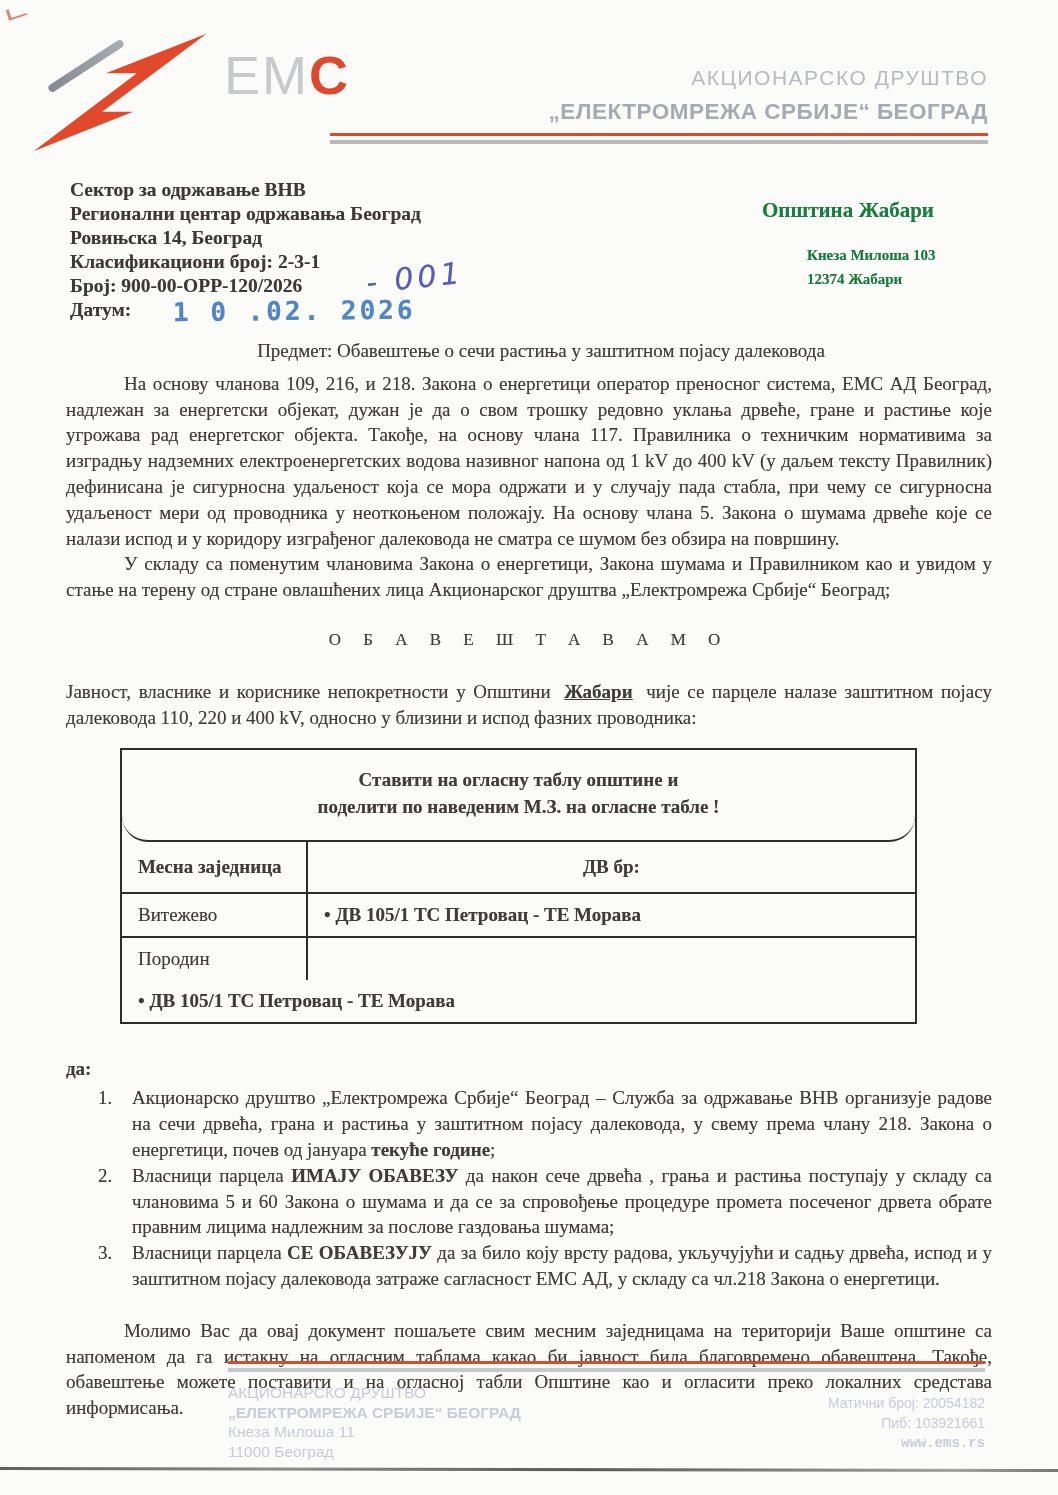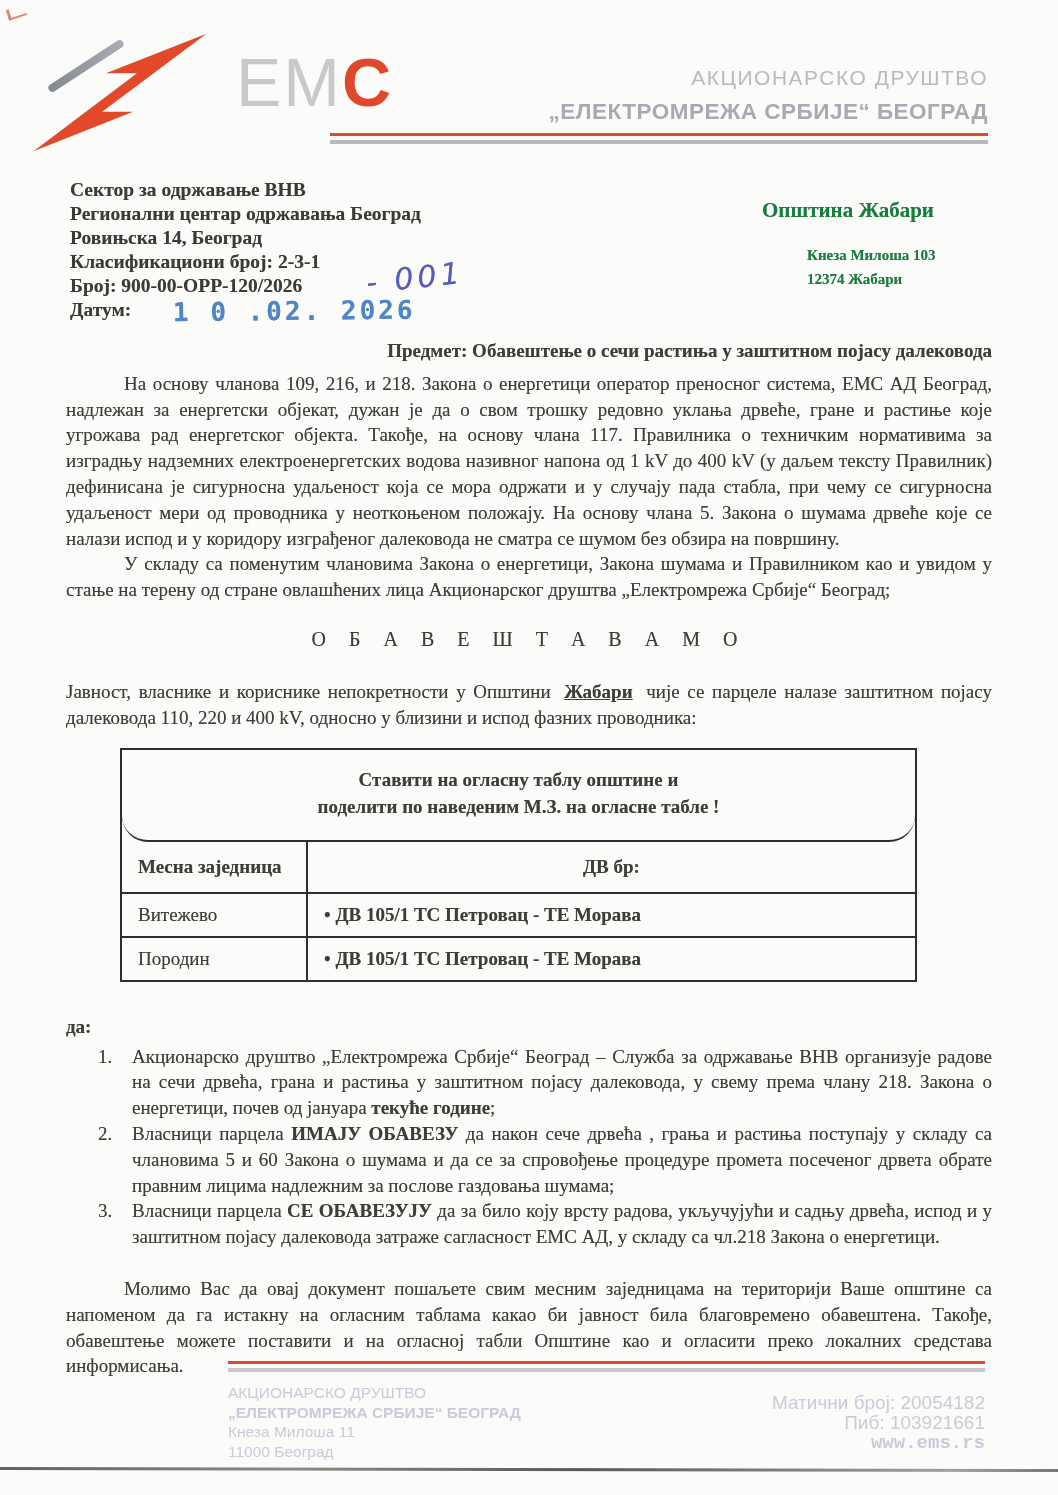--- a/index.html
+++ b/index.html
@@ -13,22 +13,22 @@
     background:linear-gradient(to right,#6f747c,#9aa0a8);border-radius:4px;
     transform:rotate(-33deg);opacity:.85;}
   .corner-mark{position:absolute;left:7px;top:7px;width:16px;height:9px;
     border-left:3px solid #d14a33;border-bottom:2px solid #d14a33;
     transform:rotate(-18deg);opacity:.65;}
   .bottom-scanline{position:absolute;left:0;top:1468px;width:1058px;height:3px;
     background:linear-gradient(to right,#3a3a3a,#6e6e6e 28%,#2f2f2f 55%,#8a8a8a 90%,#555);
     transform:rotate(0.12deg);opacity:.8;}
   
   .logo-bolt{position:absolute;left:26px;top:30px;width:188px;height:126px;}
-  .logo-text{position:absolute;left:236px;top:48px;
-    font-family:"Liberation Sans",sans-serif;font-size:68px;font-weight:400;
+  .logo-text{position:absolute;left:224px;top:48px;
+    font-family:"Liberation Sans",sans-serif;font-size:54px;font-weight:400;
     color:#c8c9cd;letter-spacing:2px;line-height:1;}
   .logo-text .accent{color:#e0482d;font-weight:bold;}
   .hdr-co1{position:absolute;right:70px;top:66px;font-family:"Liberation Sans",sans-serif;
     font-size:21px;color:#b7bac1;letter-spacing:1.5px;}
   .hdr-co2{position:absolute;right:70px;top:99px;font-family:"Liberation Sans",sans-serif;
     font-size:22.5px;font-weight:bold;color:#a7aab2;letter-spacing:.5px;}
   .hdr-line-red{position:absolute;left:330px;top:133px;width:658px;height:3px;background:#d84b2c;}
   .hdr-line-gray{position:absolute;left:330px;top:140px;width:658px;height:4px;background:#abadb2;opacity:.85;}
   
   .sender{position:absolute;left:70px;top:178px;font-weight:bold;font-size:19.5px;
@@ -42,53 +42,53 @@
     font-size:26px;color:#4d86c9;letter-spacing:3px;transform:rotate(-.6deg) translateY(1px);
     white-space:nowrap;}
   .recipient{position:absolute;left:762px;top:198px;font-weight:bold;
     color:#15803d;text-shadow:0 0 .5px rgba(60,55,50,.45);}
   .recipient .r-name{font-size:21px;margin-bottom:20px;}
   .recipient .r-line{font-size:15px;line-height:24px;margin-left:45px;}
   
   .doc-body{position:absolute;left:66px;top:338px;width:926px;
     font-size:19px;line-height:25.8px;text-align:justify;
     color:#403c39;text-shadow:0 0 .5px rgba(64,60,55,.5);}
-  .subject{font-weight:bold;text-align:right;margin-bottom:7px;margin-left:24px;}
+  .subject{font-weight:normal;text-align:center;margin-bottom:7px;margin-left:24px;}
   .para{text-indent:58px;}
   .no-indent{text-indent:0;}
-  .heading{text-align:center;text-indent:0;font-size:20px;letter-spacing:9px;
+  .heading{text-align:center;text-indent:0;font-size:17px;letter-spacing:9px;
     margin:24px 0 26px 0;}
   .muni{font-weight:bold;text-decoration:underline;padding:0 6px;}
   
   .table-wrap{margin:18px 0 0 54px;width:793px;border:2px solid #2e2d2c;text-align:left;}
   .notice-cell{border-bottom:2px solid #2e2d2c;padding:16px 10px 20px;text-align:center;
     font-weight:bold;line-height:27px;border-radius:26px;}
   .t-row{display:flex;border-bottom:2px solid #2e2d2c;}
-  .t-row:last-child{border-bottom:none;}
+  .t-row:last-child{border-bottom:none;flex-direction:column;}
   .c1{width:168px;flex:none;border-right:2px solid #2e2d2c;padding:8px 0 8px 16px;}
   .c2{flex:1;padding:8px 0 8px 16px;}
   .header-row .c1{font-weight:bold;padding-top:12px;padding-bottom:12px;}
   .header-row .c2{font-weight:bold;text-align:center;padding:12px 10px;}
   .dv-cell{font-weight:bold;}
   
   .da-intro{margin-top:32px;text-align:left;font-weight:bold;}
   .num-list{margin-top:4px;}
   .list-item{display:flex;}
   .num{width:34px;flex:none;margin-left:32px;}
   .itext{flex:1;text-align:justify;}
   .b{font-weight:bold;}
   .closing{margin-top:26px;text-indent:58px;}
   
   .footer-redline{position:absolute;left:228px;top:1361px;width:757px;height:3px;background:#d84b2c;}
   .footer-grayline{position:absolute;left:228px;top:1368px;width:757px;height:4px;background:#b9bbc3;opacity:.8;}
   .footer-left{position:absolute;left:228px;top:1383px;font-family:"Liberation Sans",sans-serif;
     font-size:15.5px;line-height:19.5px;color:#c9cbda;}
   .footer-left .fb{font-weight:bold;}
   .footer-right{position:absolute;right:73px;top:1393px;text-align:right;
-    font-family:"Liberation Sans",sans-serif;font-size:19px;line-height:20px;color:#c9cbda;}
+    font-family:"Liberation Sans",sans-serif;font-size:14px;line-height:20px;color:#c9cbda;}
   .footer-right .fb{font-weight:bold;font-family:Liberation Mono, monospace;}
 </style>
 </head>
 <body>
 
 <div class="page">
 
   <div class="corner-mark"></div>
   <div class="pen-mark"></div>
   <div class="bottom-scanline"></div>

